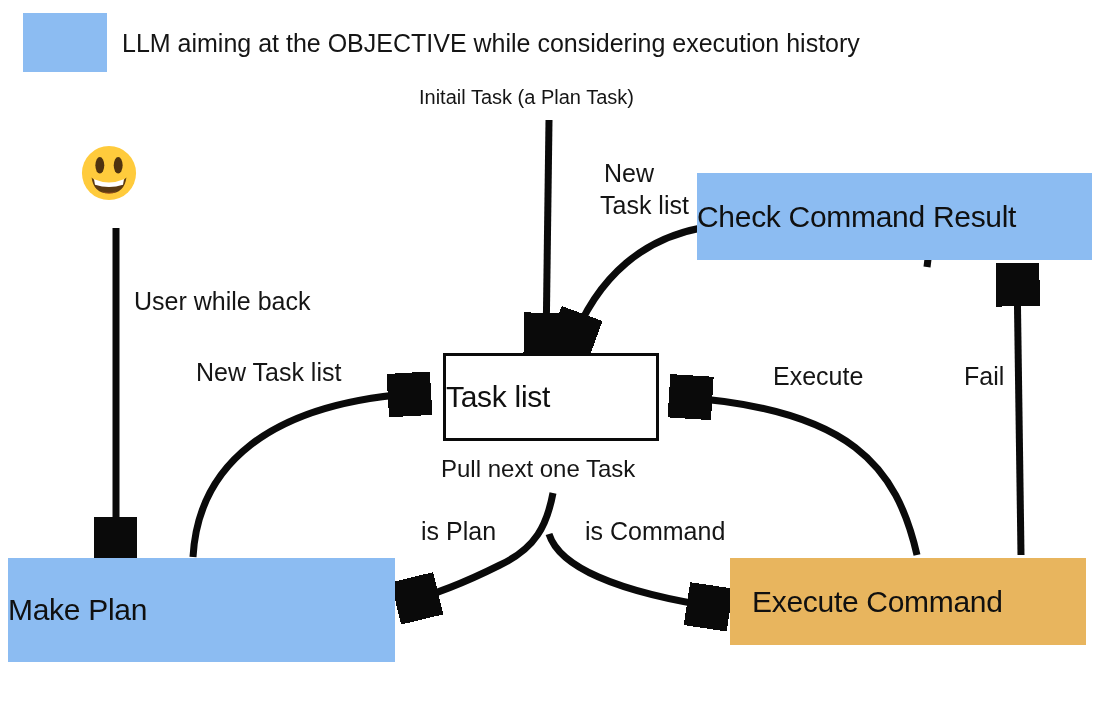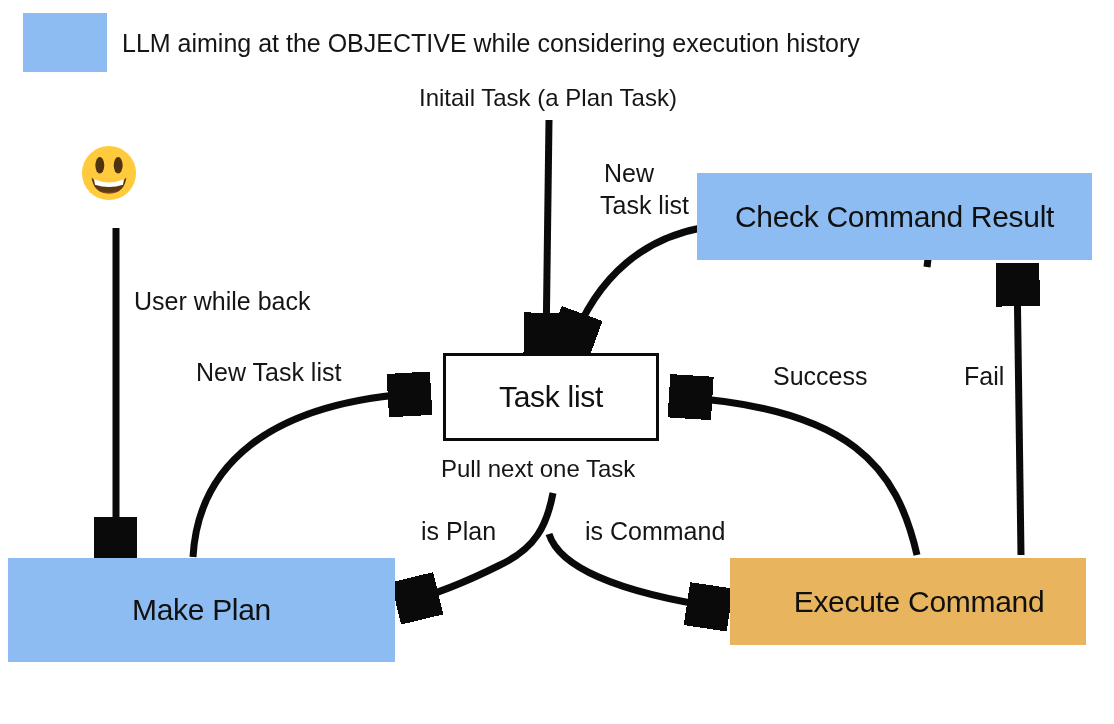--- a/index.html
+++ b/index.html
@@ -20,29 +20,29 @@
   }
   .legend-swatch{
     position:absolute;left:23px;top:13px;width:84px;height:59px;
     background:#8cbcf2;
   }
   .legend-label{
     position:absolute;left:122px;top:29px;font-size:25px;line-height:28px;
     white-space:nowrap;color:#151515;
   }
   .node{
-    position:absolute;display:flex;align-items:center;justify-content:center;
+    position:absolute;display:flex;align-items:center;justify-content:flex-start;
     font-size:30px;letter-spacing:-0.3px;color:#101010;
   }
   .node-tasklist{left:443px;top:353px;width:216px;height:88px;background:#ffffff;border:3px solid #0a0a0a;box-sizing:border-box;}
   .node-check{left:697px;top:173px;width:395px;height:87px;background:#8cbcf2;}
   .node-makeplan{left:8px;top:558px;width:387px;height:104px;background:#8cbcf2;}
   .node-execute{left:730px;top:558px;width:334px;height:87px;background:#e8b55e;padding-left:22px;}
   .emoji{position:absolute;left:80px;top:145px;width:58px;height:58px;}
-  .lbl-initial{left:419px;top:84px;font-size:24px;}
+  .lbl-initial{left:419px;top:84px;font-size:20px;}
   .lbl-new1{left:604px;top:160px;}
   .lbl-new2{left:600px;top:192px;}
   .lbl-userfeedback{left:134px;top:288px;}
   .lbl-newtasklist-left{left:196px;top:359px;}
   .lbl-success{left:773px;top:363px;}
   .lbl-fail{left:964px;top:363px;}
   .lbl-pullnext{left:441px;top:455px;font-size:24px;}
   .lbl-isplan{left:421px;top:518px;}
   .lbl-iscommand{left:585px;top:518px;}
 </style>
@@ -78,21 +78,21 @@
     <path d="M12 33.5 Q30 52 48 33.5 Q46 50 30 50 Q14 50 12 33.5 Z" fill="#5b3a12"></path>
     <path d="M14.5 35.5 Q30 42 45.5 35.5 L44.5 41 Q30 46 15.5 41 Z" fill="#ffffff"></path>
     <path d="M22 47.5 Q30 51.5 38 47.5 Q34 50.5 30 50.5 Q26 50.5 22 47.5 Z" fill="#b05a22"></path>
   </svg>
 
   <div class="lbl lbl-initial">Initail Task (a Plan Task)</div>
   <div class="lbl lbl-new1">New</div>
   <div class="lbl lbl-new2">Task list</div>
   <div class="lbl lbl-userfeedback">User while back</div>
   <div class="lbl lbl-newtasklist-left">New Task list</div>
-  <div class="lbl lbl-success">Success</div>
+  <div class="lbl lbl-success">Execute</div>
   <div class="lbl lbl-fail">Fail</div>
   <div class="lbl lbl-pullnext">Pull next one Task</div>
   <div class="lbl lbl-isplan">is Plan</div>
   <div class="lbl lbl-iscommand">is Command</div>
 
   <div class="node node-tasklist">
     <span>Task list</span>
   </div>
   <div class="node node-check">
     <span>Check Command Result</span>

